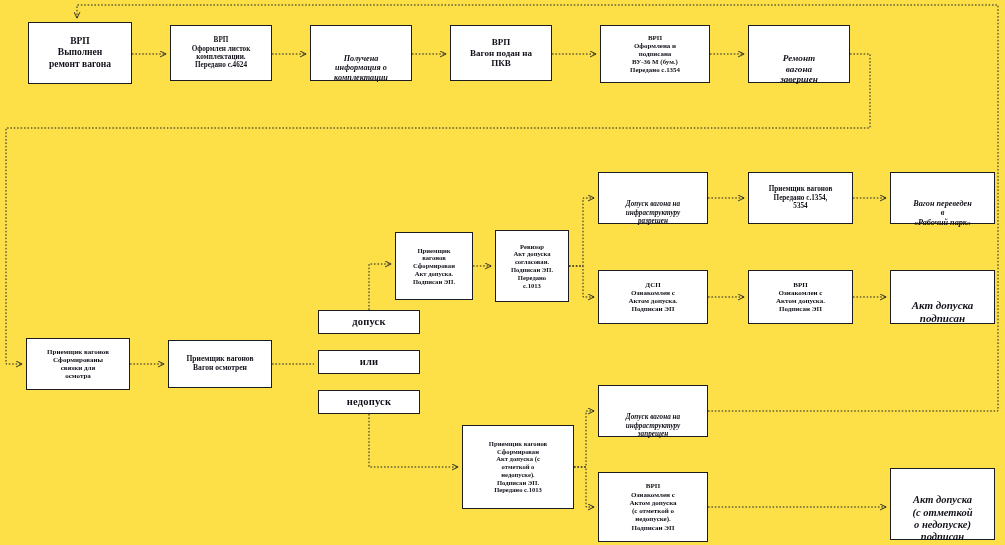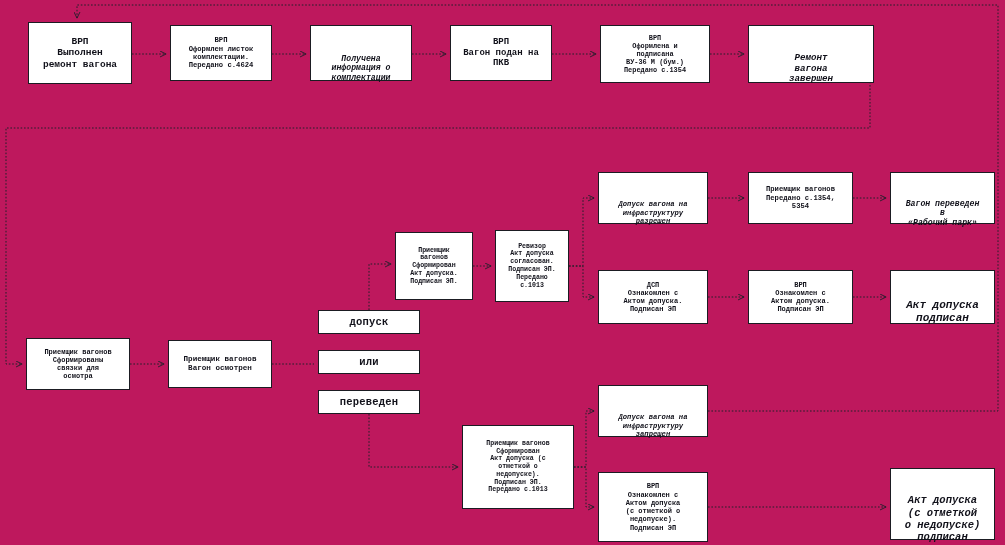--- a/index.html
+++ b/index.html
@@ -4,22 +4,22 @@
 <style>
   html, body {
     margin: 0;
     padding: 0;
     background: #ffffff;
   }
   #canvas {
     position: relative;
     width: 1005px;
     height: 545px;
-    background: #be185d;
-    font-family: Liberation Mono, monospace;
+    background: #fde047;
+    font-family: Liberation Serif, serif;
     overflow: hidden;
   }
   #edges {
     position: absolute;
     left: 0;
     top: 0;
     width: 1005px;
     height: 545px;
     pointer-events: none;
   }
@@ -111,21 +111,21 @@
 Вагон подан на
 ПКВ</span>
       </div>
       <div class="node" style="left: 600px; top: 25px; width: 110px; height: 58px; border-color: rgb(27, 27, 34);">
         <span class="txt bold" style="font-size: 6.9px;">ВРП
 Оформлена и
 подписана
 ВУ-36 М (бум.)
 Передано с.1354</span>
       </div>
-      <div class="node" style="left: 748px; top: 25px; width: 126px; height: 58px; border-color: rgb(27, 27, 34);">
+      <div class="node" style="left: 748px; top: 25px; width: 102px; height: 58px; border-color: rgb(27, 27, 34);">
         <span class="txt ital" style="font-size: 9.2px;">Ремонт
 вагона
 завершен</span>
       </div>
       <div class="node" style="left: 26px; top: 338px; width: 104px; height: 52px; border-color: rgb(27, 27, 34);">
         <span class="txt bold" style="font-size: 7px;">Приемщик вагонов
 Сформированы
 связки для
 осмотра</span>
       </div>
@@ -133,21 +133,21 @@
         <span class="txt bold" style="font-size: 7.6px;">Приемщик вагонов
 Вагон осмотрен</span>
       </div>
       <div class="node" style="left: 318px; top: 310px; width: 102px; height: 24px; border-color: rgb(27, 27, 34); align-items: center;">
         <span class="txt lbl" style="font-size: 10.5px;">допуск</span>
       </div>
       <div class="node" style="left: 318px; top: 350px; width: 102px; height: 24px; border-color: rgb(27, 27, 34);">
         <span class="txt lbl" style="font-size: 10.5px;">или</span>
       </div>
       <div class="node" style="left: 318px; top: 390px; width: 102px; height: 24px; border-color: rgb(27, 27, 34);">
-        <span class="txt lbl" style="font-size: 10.5px;">переведен</span>
+        <span class="txt lbl" style="font-size: 10.5px;">недопуск</span>
       </div>
       <div class="node" style="left: 395px; top: 232px; width: 78px; height: 68px; border-color: rgb(27, 27, 34);">
         <span class="txt bold" style="font-size: 6.6px;">Приемщик
 вагонов
 Сформирован
 Акт допуска.
 Подписан ЭП.</span>
       </div>
       <div class="node" style="left: 495px; top: 230px; width: 74px; height: 72px; border-color: rgb(27, 27, 34);">
         <span class="txt bold" style="font-size: 6.6px;">Ревизор

